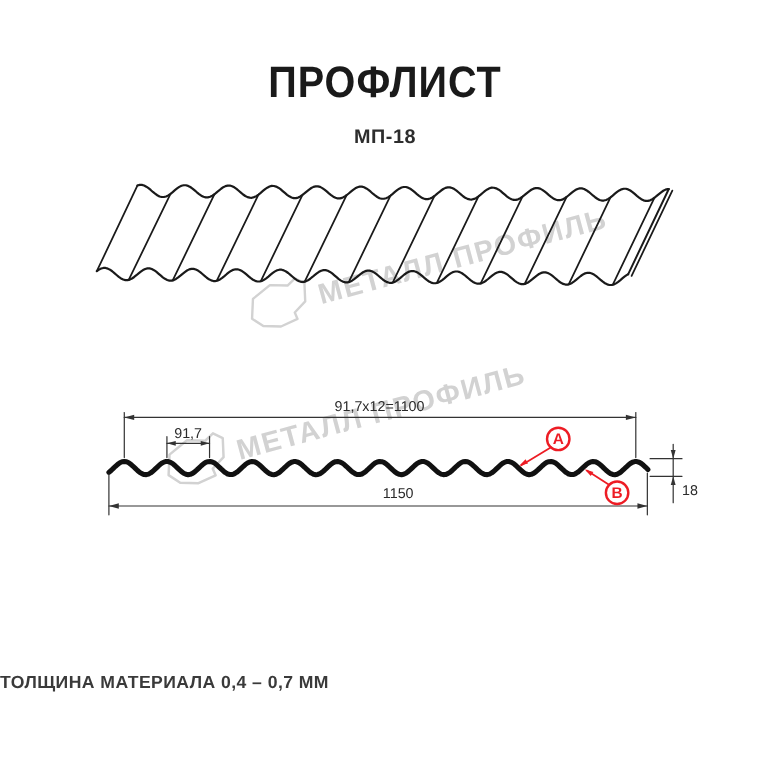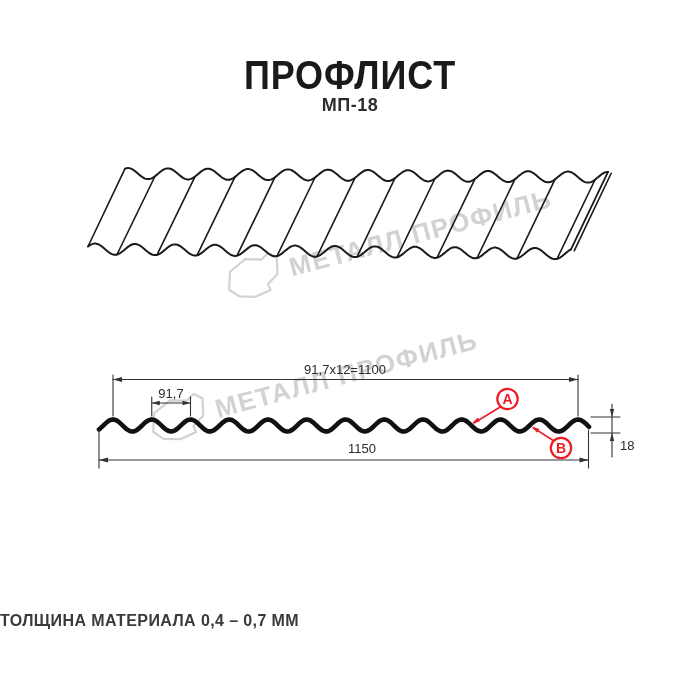--- a/index.html
+++ b/index.html
@@ -5,21 +5,21 @@
   html,body{margin:0;padding:0;background:#fff;}
   .canvas{
     position:relative;width:700px;height:700px;background:#ffffff;overflow:hidden;
     font-family:"Liberation Sans",sans-serif;
   }
   .header{position:absolute;top:55px;left:0;right:0;text-align:center;}
   .header h1{
     margin:0;font-size:40px;font-weight:800;letter-spacing:1px;color:#1a1a1a;
     line-height:1;transform:scaleX(.9);transform-origin:center;
   }
-  .subtitle{font-size:18px;font-weight:700;letter-spacing:.5px;color:#2d2d2d;}
+  .subtitle{margin-top:19px;font-size:18px;font-weight:700;letter-spacing:.5px;color:#2d2d2d;}
   .watermark{
     position:absolute;display:flex;align-items:center;gap:8px;
     transform:rotate(-15deg);transform-origin:0 50%;color:#d2d2d2;white-space:nowrap;
   }
   .watermark span{font-size:26px;font-weight:700;letter-spacing:1.5px;}
   .wm-logo{flex:0 0 auto;}
   .wm-logo path{fill:none;stroke:currentColor;stroke-width:2.4;stroke-linejoin:round;}
   #wm1{left:226px;top:262px;}
   #wm2{left:150px;top:403px;}
   #art-svg{position:absolute;left:0;top:0;}

